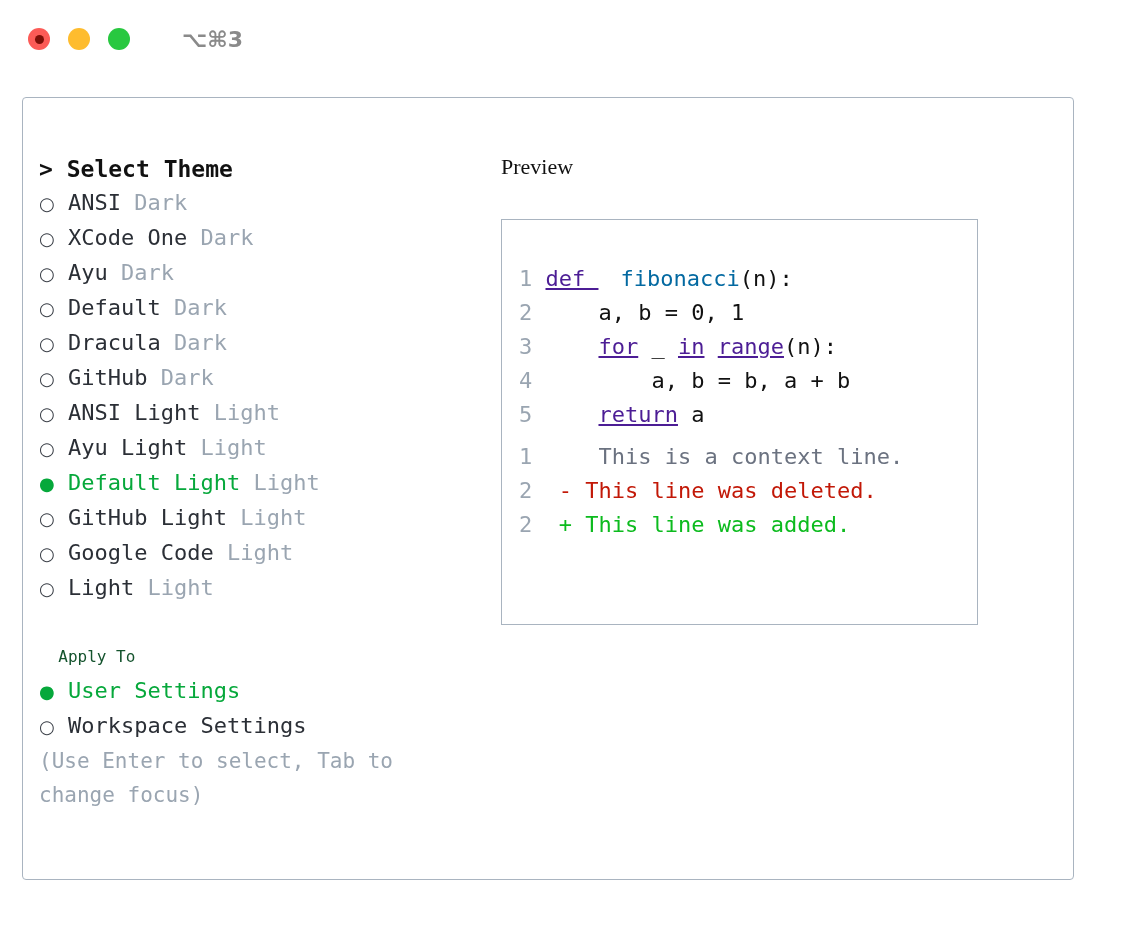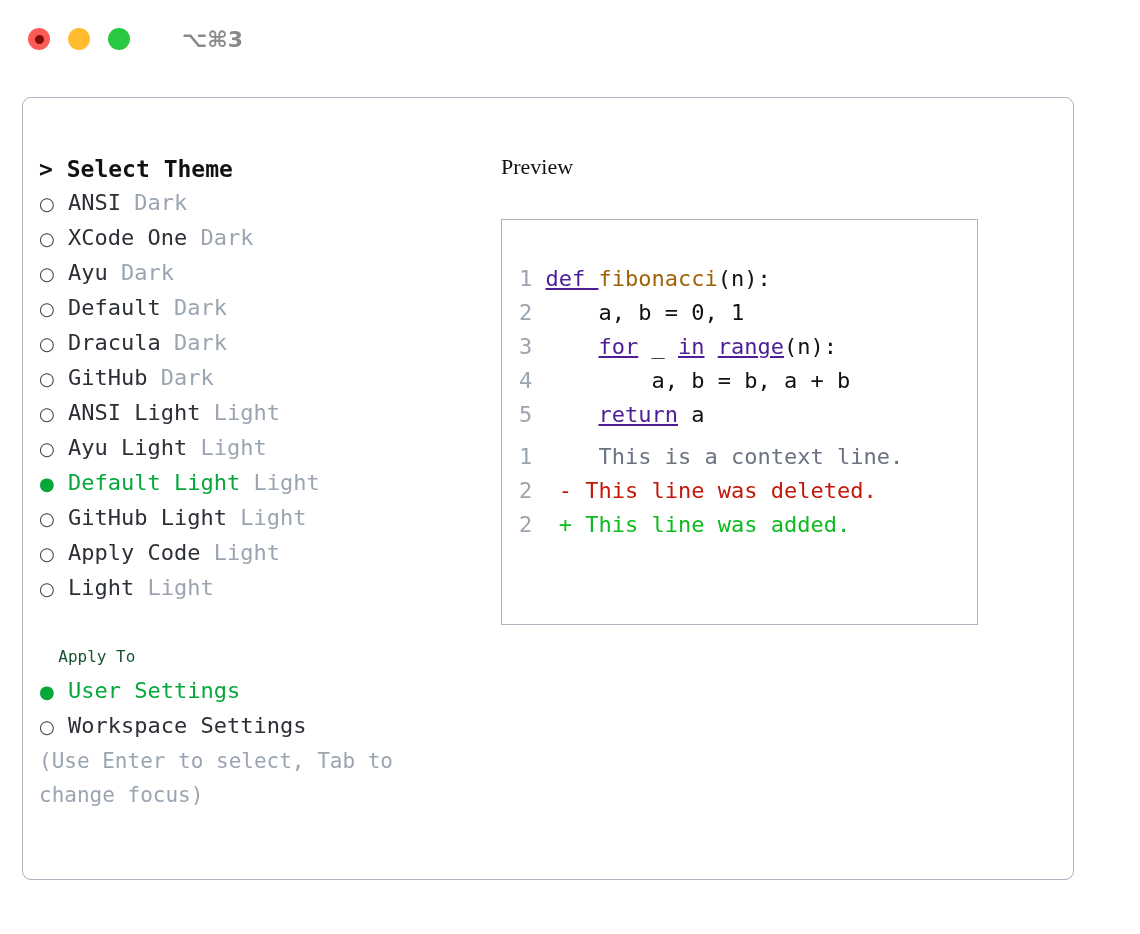--- a/index.html
+++ b/index.html
@@ -68,21 +68,21 @@
   }
 
   
   .panel {
     position: absolute;
     left: 22px;
     top: 97px;
     width: 1052px;
     height: 783px;
     border: 1px solid #a9b4c0;
-    border-radius: 9px;
+    border-radius: 4px;
     box-sizing: border-box;
     background: #ffffff;
     padding-left: 20px;
   }
 
   .columns {
     position: absolute;
     left: 0; top: 0;
     width: 100%;
     height: 100%;
@@ -175,21 +175,21 @@
     top: 42px;
     font-size: 22px;
     line-height: 34px;
     white-space: pre;
     letter-spacing: 0px;
   }
   .code .ln {
     color: #9aa5b1;
   }
   .kw    { color: #4c1d95; text-decoration: underline; }
-  .fn    { color: #a16207; }
+  .fn    { color: #0369a1; margin-left: 22px; }
   .plain { color: #111111; }
 
   .diff {
     position: absolute;
     left: 17px;
     top: 220px;
     font-size: 22px;
     line-height: 34px;
     white-space: pre;
     letter-spacing: 0px;
@@ -226,21 +226,21 @@
             <div class="row"><span class="bullet">○</span><span> </span><span class="name">ANSI</span><span> </span><span class="tag">Dark</span></div>
             <div class="row"><span class="bullet">○</span><span> </span><span class="name">XCode One</span><span> </span><span class="tag">Dark</span></div>
             <div class="row"><span class="bullet">○</span><span> </span><span class="name">Ayu</span><span> </span><span class="tag">Dark</span></div>
             <div class="row"><span class="bullet">○</span><span> </span><span class="name">Default</span><span> </span><span class="tag">Dark</span></div>
             <div class="row"><span class="bullet">○</span><span> </span><span class="name">Dracula</span><span> </span><span class="tag">Dark</span></div>
             <div class="row"><span class="bullet">○</span><span> </span><span class="name">GitHub</span><span> </span><span class="tag">Dark</span></div>
             <div class="row"><span class="bullet">○</span><span> </span><span class="name">ANSI Light</span><span> </span><span class="tag">Light</span></div>
             <div class="row"><span class="bullet">○</span><span> </span><span class="name">Ayu Light</span><span> </span><span class="tag">Light</span></div>
             <div class="row selected"><span class="bullet sel">●</span><span> </span><span class="name">Default Light</span><span> </span><span class="tag">Light</span></div>
             <div class="row"><span class="bullet">○</span><span> </span><span class="name">GitHub Light</span><span> </span><span class="tag">Light</span></div>
-            <div class="row"><span class="bullet">○</span><span> </span><span class="name">Apply Code</span><span> </span><span class="tag">Light</span></div>
+            <div class="row"><span class="bullet">○</span><span> </span><span class="name">Google Code</span><span> </span><span class="tag">Light</span></div>
             <div class="row"><span class="bullet">○</span><span> </span><span class="name">Light</span><span> </span><span class="tag">Light</span></div>
           </div>
 
         <div class="section-gap"></div>
 
         <div class="apply-header">  <span>Apply To</span></div>
 
         <div id="apply-rows">
             <div class="row selected"><span class="bullet sel">●</span><span> </span><span class="name">User Settings</span></div>
             <div class="row"><span class="bullet">○</span><span> </span><span class="name">Workspace Settings</span></div>

